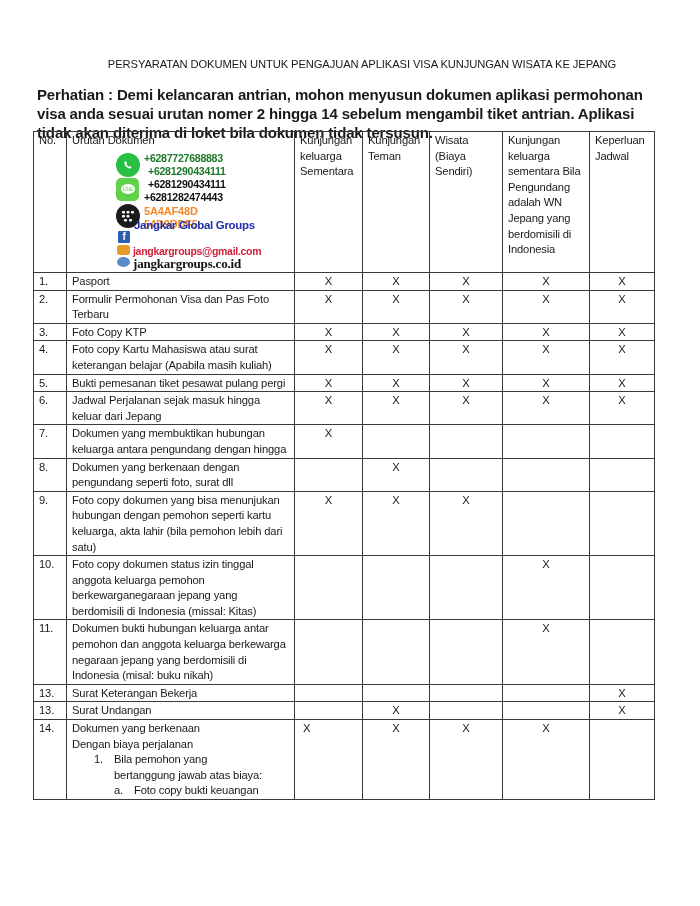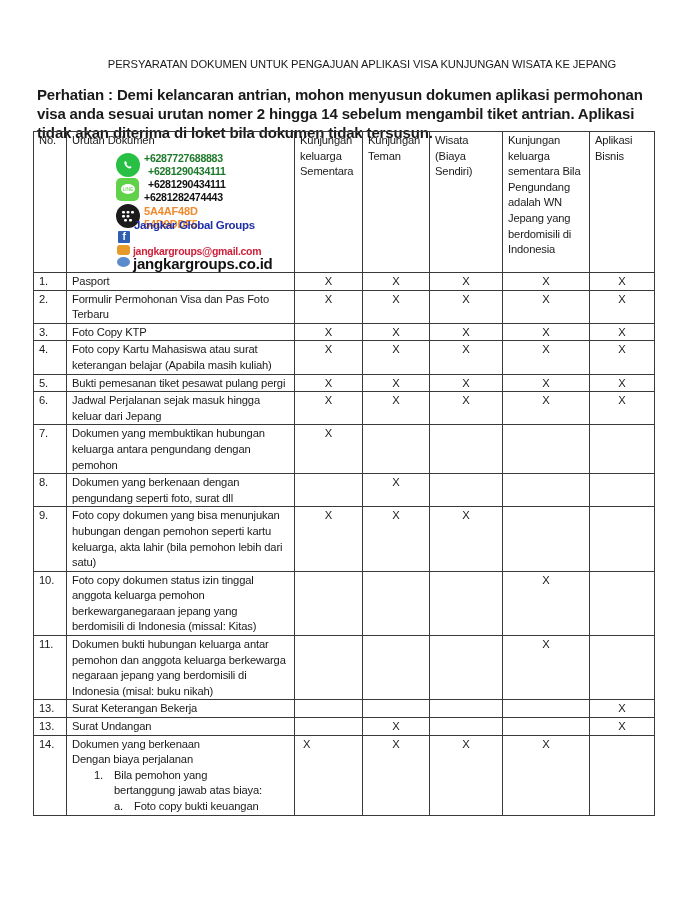--- a/index.html
+++ b/index.html
@@ -85,28 +85,28 @@
           <div class="ico web"></div>
 
           <div class="txt num" style="left:28px;top:0px;color:#1e7a2a">+6287727688883</div>
           <div class="txt num" style="left:32px;top:13px;color:#1e7a2a">+6281290434111</div>
           <div class="txt num" style="left:32px;top:26px;color:#111">+6281290434111</div>
           <div class="txt num" style="left:28px;top:39px;color:#111">+6281282474443</div>
           <div class="txt" style="left:28px;top:53px;color:#f08a2c;font-size:11px;font-weight:bold">5A4AF48D</div>
           <div class="txt" style="left:28px;top:66px;color:#f08a2c;font-size:11px;font-weight:bold">54D9DDF5</div>
           <div class="txt" style="left:18px;top:67px;color:#1f2fa8;font-size:11.5px;font-weight:bold;letter-spacing:-0.3px">Jangkar Global Groups</div>
           <div class="txt" style="left:17px;top:93px;color:#d0203a;font-size:10.5px;font-weight:bold;letter-spacing:-0.3px">jangkargroups@gmail.com</div>
-          <div class="txt" style="left:17px;top:105px;color:#111;font-size:15px;font-weight:bold;font-family:Liberation Sans, sans-serif;letter-spacing:-0.2px">jangkargroups.co.id</div>
+          <div class="txt" style="left:17px;top:105px;color:#111;font-size:13px;font-weight:bold;font-family:Liberation Serif, serif;letter-spacing:-0.2px">jangkargroups.co.id</div>
         </div>
       </th>
       <th>Kunjungan keluarga Sementara</th>
       <th>Kunjungan Teman</th>
       <th>Wisata (Biaya Sendiri)</th>
       <th class="c-thick">Kunjungan keluarga sementara Bila Pengundang adalah WN Jepang yang berdomisili di Indonesia</th>
-      <th class="c-thick">Aplikasi Bisnis</th>
+      <th class="c-thick">Keperluan Jadwal</th>
     </tr>
   </thead>
   <tbody id="tbody">
       <tr>
         <td>1.</td>
         <td>Pasport</td>
         <td class="x">X</td>
         <td class="x">X</td>
         <td class="x">X</td>
         <td class="x c-thick">X</td>
@@ -152,21 +152,21 @@
         <td>6.</td>
         <td>Jadwal Perjalanan sejak masuk hingga keluar dari Jepang</td>
         <td class="x">X</td>
         <td class="x">X</td>
         <td class="x">X</td>
         <td class="x c-thick">X</td>
         <td class="x c-thick">X</td>
       </tr>
       <tr>
         <td>7.</td>
-        <td>Dokumen yang membuktikan hubungan keluarga antara pengundang dengan pemohon</td>
+        <td>Dokumen yang membuktikan hubungan keluarga antara pengundang dengan hingga</td>
         <td class="x">X</td>
         <td class="x"></td>
         <td class="x"></td>
         <td class="x c-thick"></td>
         <td class="x c-thick"></td>
       </tr>
       <tr>
         <td>8.</td>
         <td>Dokumen yang berkenaan dengan pengundang seperti foto, surat dll</td>
         <td class="x"></td>

